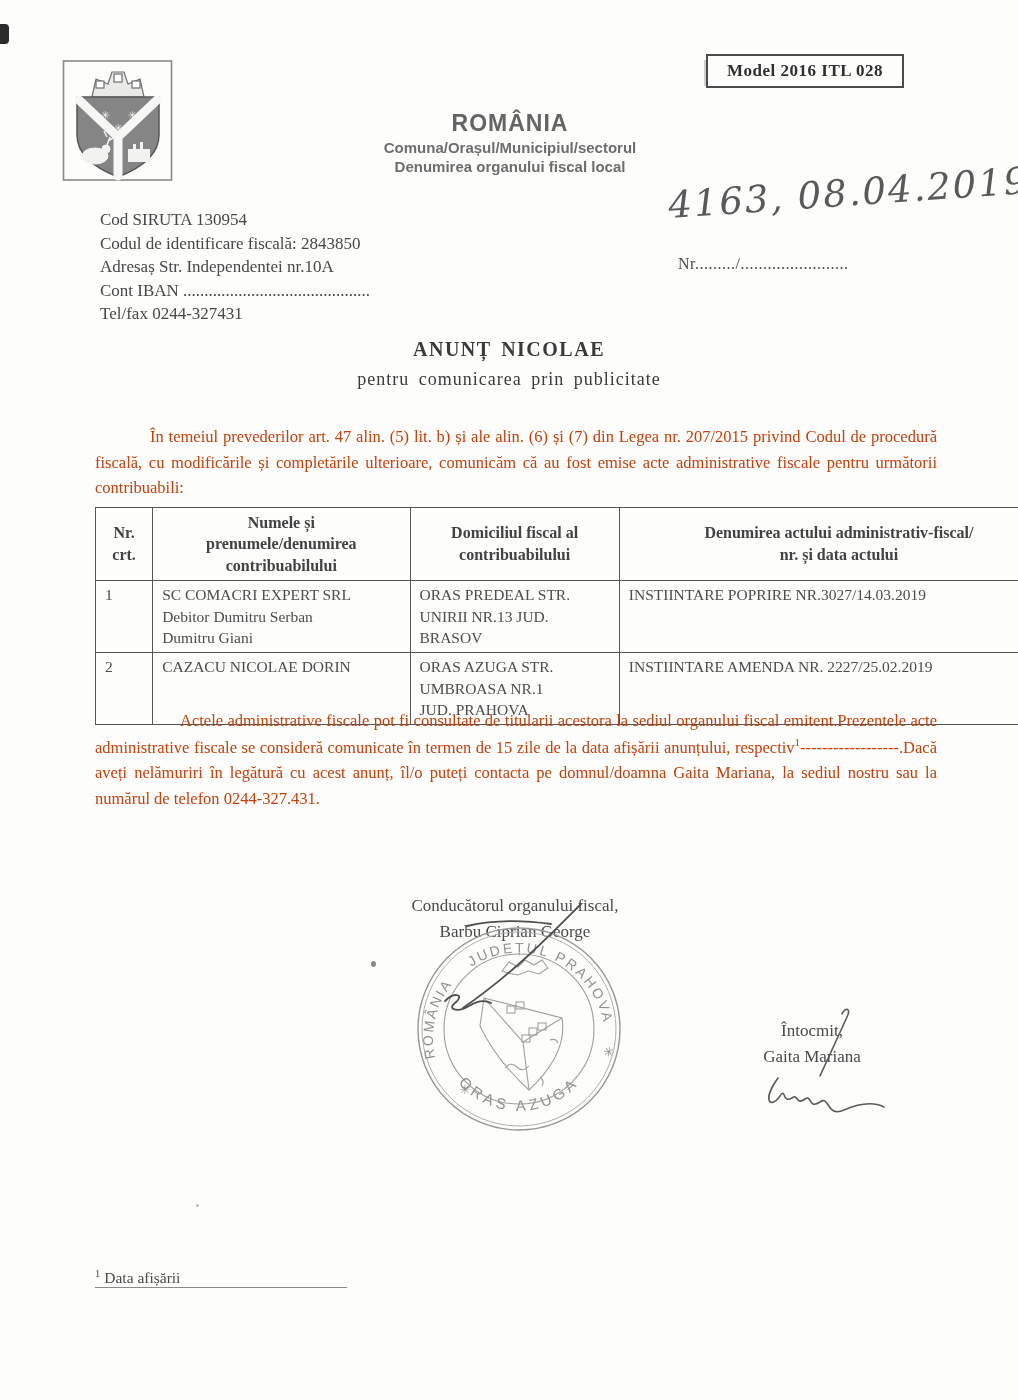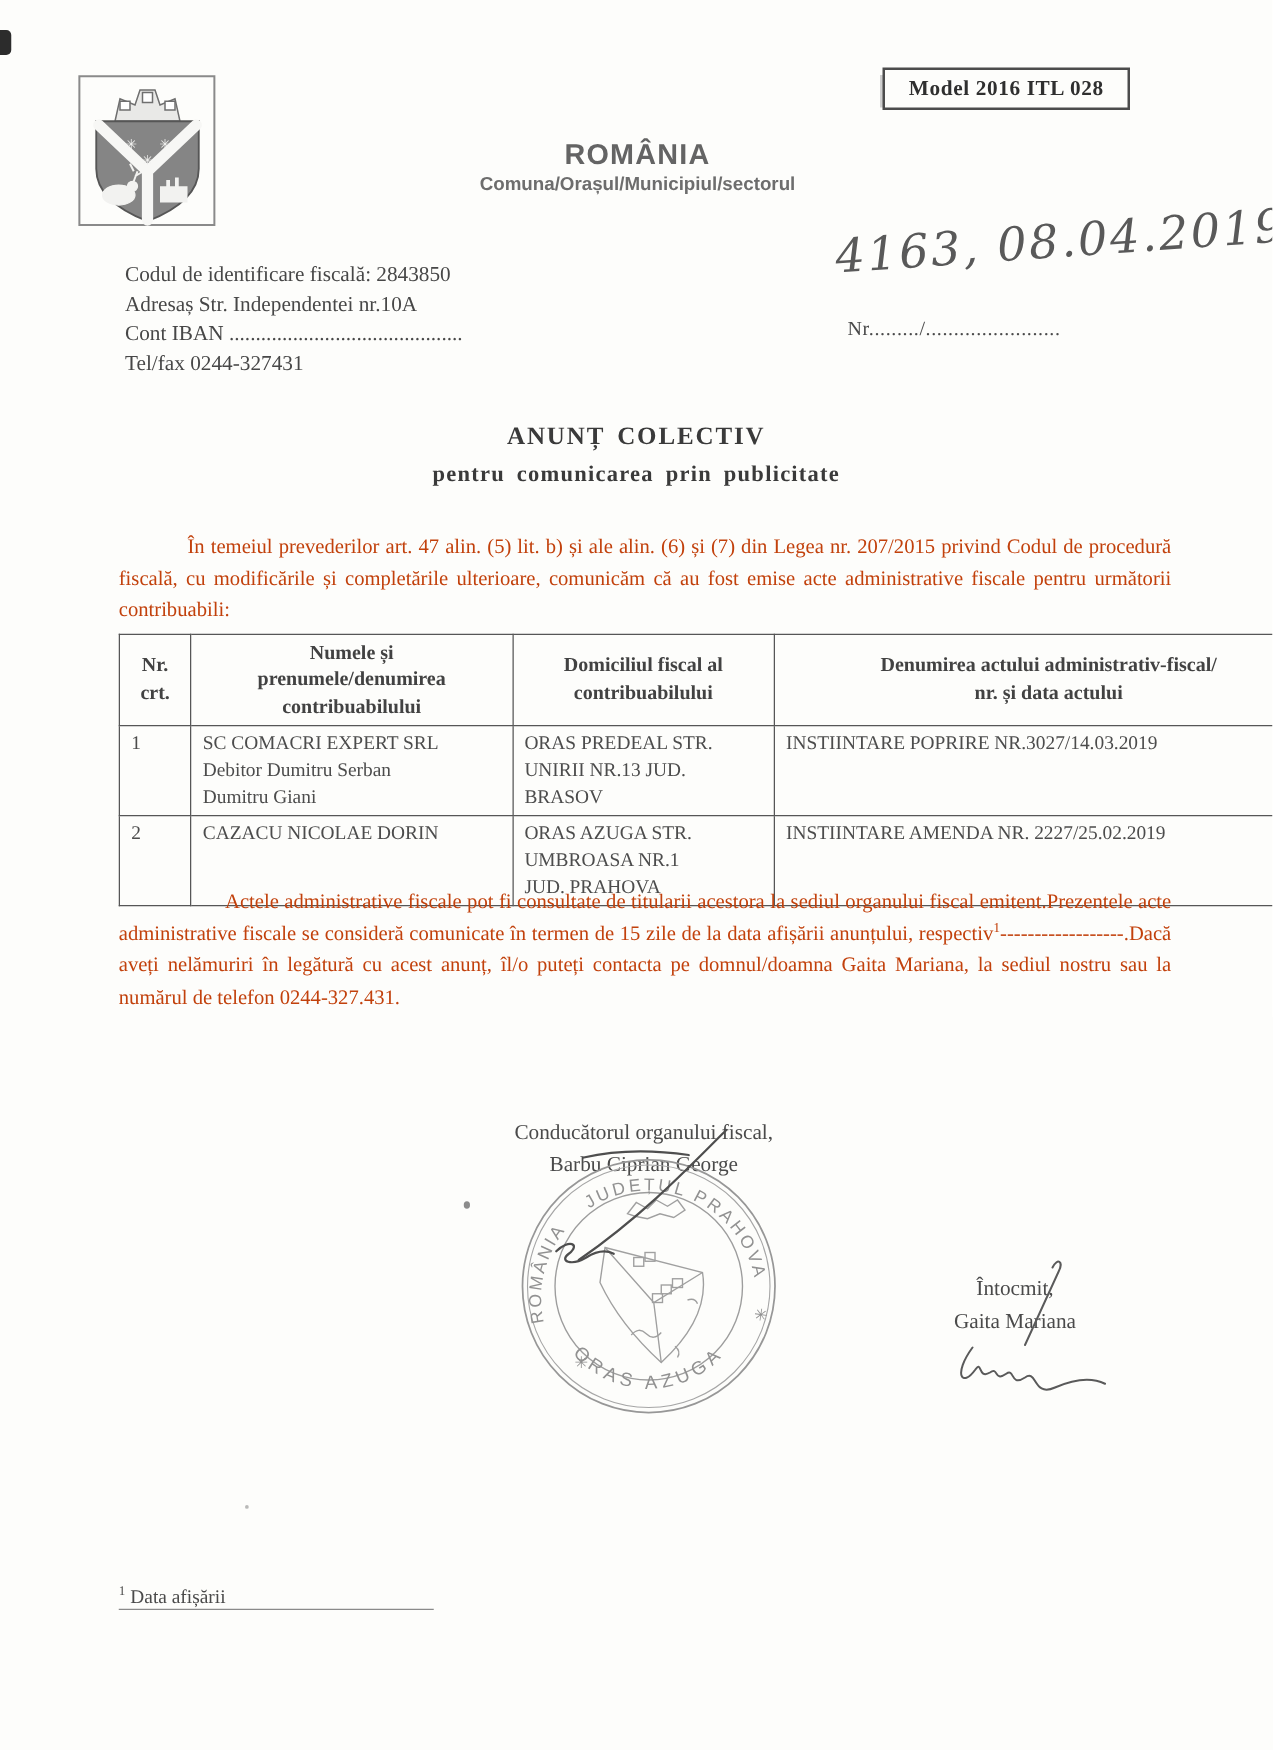--- a/index.html
+++ b/index.html
@@ -30,21 +30,21 @@
     font-family:"DejaVu Serif", serif;font-style:italic;
     font-size:37px;color:#595959;transform:rotate(-4deg);
     letter-spacing:2px;white-space:nowrap;font-weight:300;
   }
   .nrlabel{left:678px;top:216px;font-size:16px;color:#4a4a4a;letter-spacing:.5px;margin-top:39px;}
   
   .info{left:100px;top:208px;font-size:17px;line-height:23.5px;color:#474747;}
   
   .title{left:0;top:338px;width:1018px;text-align:center;font-weight:bold;
          font-size:20px;letter-spacing:1.5px;color:#3a3a3a;word-spacing:3px;}
-  .subtitle{left:0;top:369px;width:1018px;text-align:center;font-weight:bold;
+  .subtitle{left:0;top:369px;width:1018px;text-align:center;font-weight:normal;
             font-size:18px;letter-spacing:1px;color:#3a3a3a;word-spacing:4px;}
   
   .para{left:95px;width:842px;font-size:16.5px;line-height:1.56;
         text-align:justify;color:#c2410c;}
   .para1{top:424px;text-indent:55px;}
   .para2{top:708px;text-indent:85px;}
   .para2 sup{font-size:11px;}
   
   table.doc{left:95px;top:507px;width:964px;border-collapse:collapse;position:absolute;
             color:#4c4c4c;}
@@ -109,33 +109,35 @@
 
       <path d="M 66,92 h 5 v -5 h 3 v 5 h 4 v -7 h 3 v 7 h 7 v 13 h -22 z" fill="#f2f2f0"></path>
     </svg>
   </div>
 
   <div class="abs model-box">Model 2016 ITL 028</div>
 
   <div class="abs hdr">
     <div class="country">ROMÂNIA</div>
     <div class="l2">Comuna/Orașul/Municipiul/sectorul</div>
+    <div class="l3">Denumirea organului fiscal local</div>
   </div>
 
   <div class="abs handnr">4163, 08.04.2019</div>
   <div class="abs nrlabel">Nr........./........................</div>
 
   <div class="abs info">
+    <div>Cod SIRUTA 130954</div>
     <div>Codul de identificare fiscală: 2843850</div>
     <div>Adresaș Str. Independentei nr.10A</div>
     <div>Cont IBAN ............................................</div>
     <div>Tel/fax 0244-327431</div>
   </div>
 
-  <div class="abs title">ANUNȚ COLECTIV</div>
+  <div class="abs title">ANUNȚ NICOLAE</div>
   <div class="abs subtitle">pentru comunicarea prin publicitate</div>
 
   <div class="abs para para1">În temeiul prevederilor art. 47 alin. (5) lit. b) și ale alin. (6) și (7) din Legea nr. 207/2015 privind Codul de procedură fiscală, cu modificările și completările ulterioare, comunicăm că au fost emise acte administrative fiscale pentru următorii contribuabili:</div>
 
   <table class="doc">
     <colgroup>
       <col style="width:50px">
         <col style="width:225px">
         <col style="width:183px">
         <col style="width:384px">

